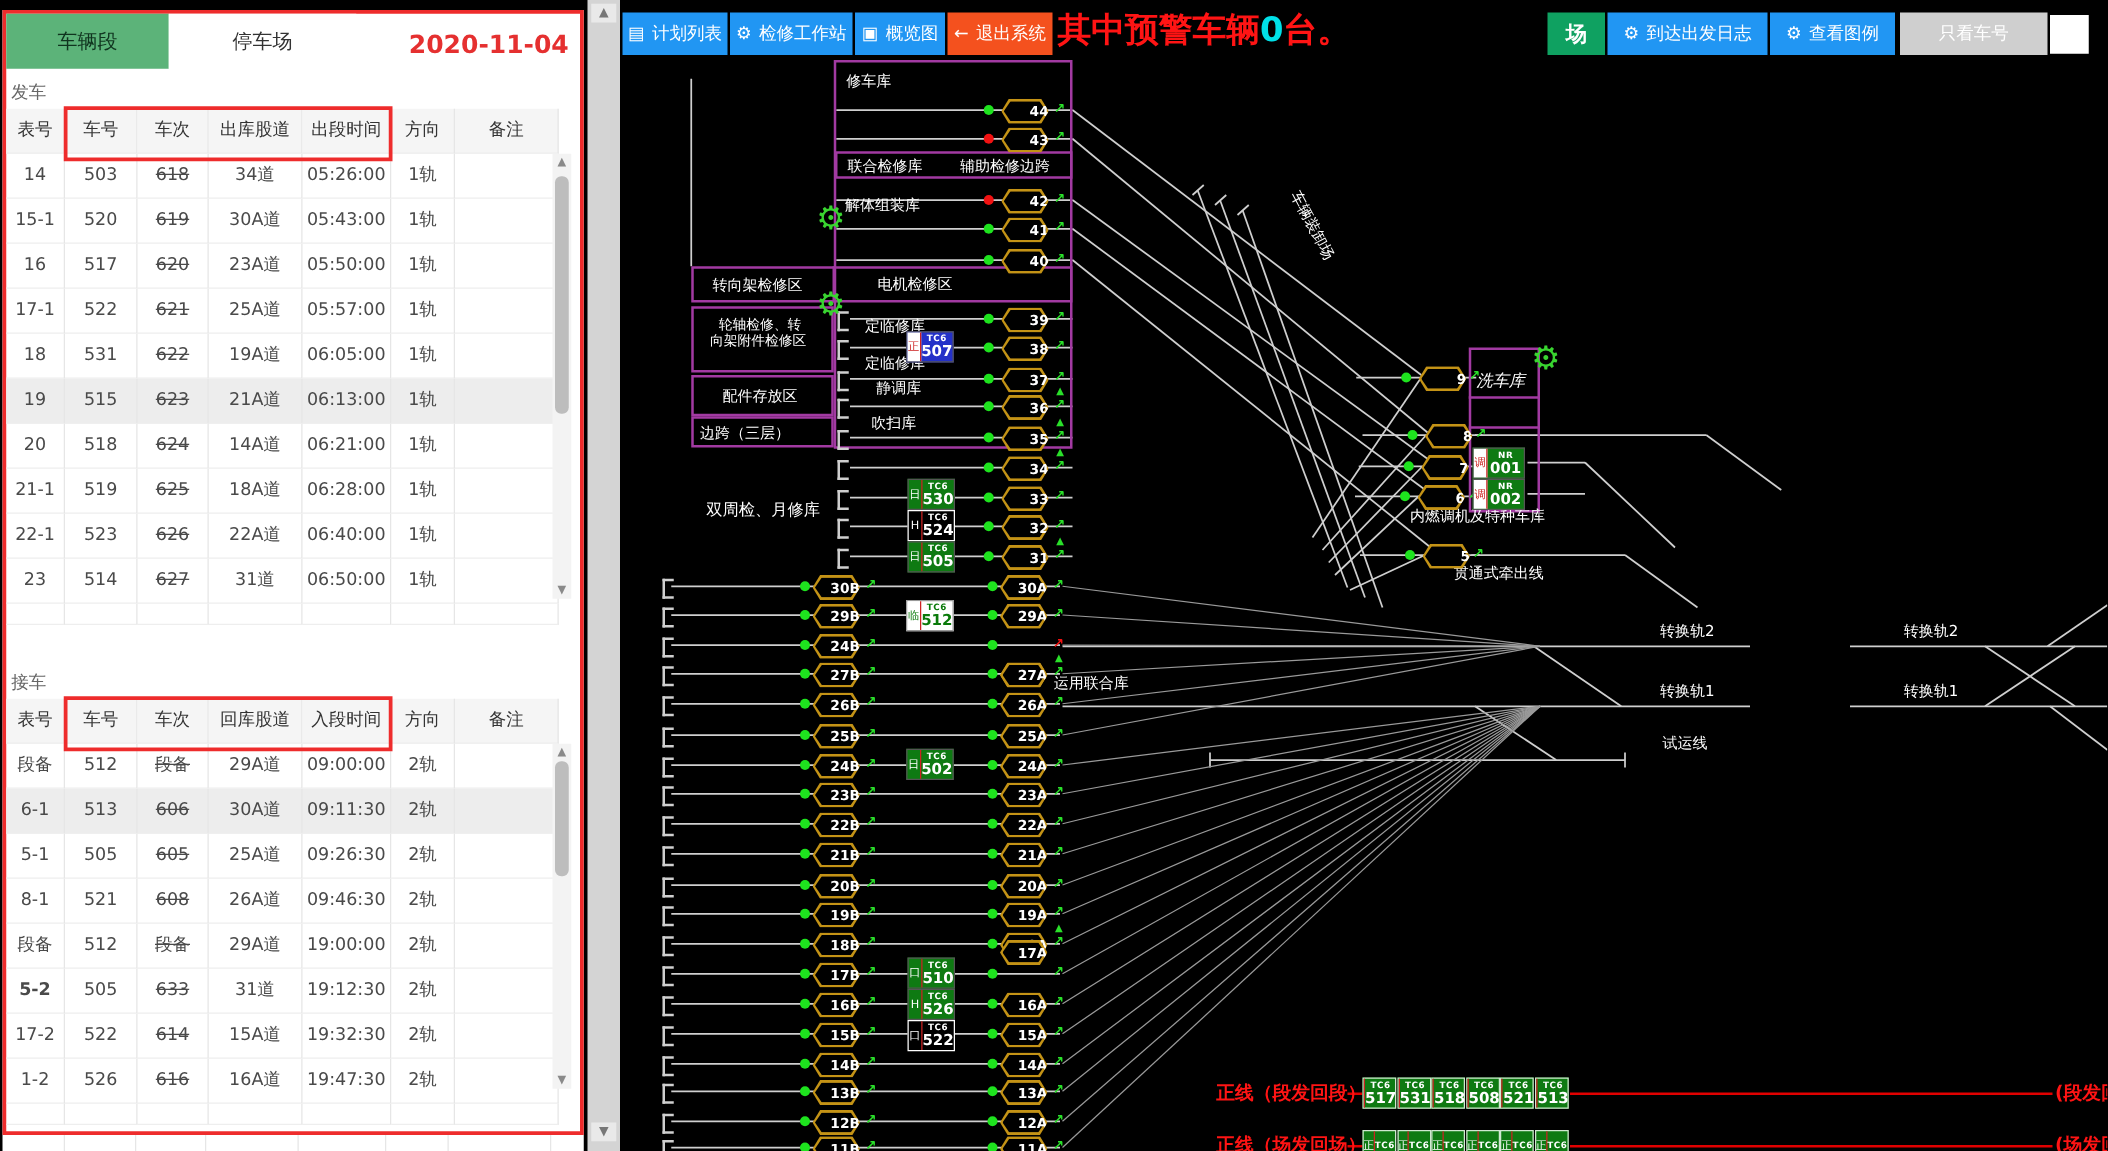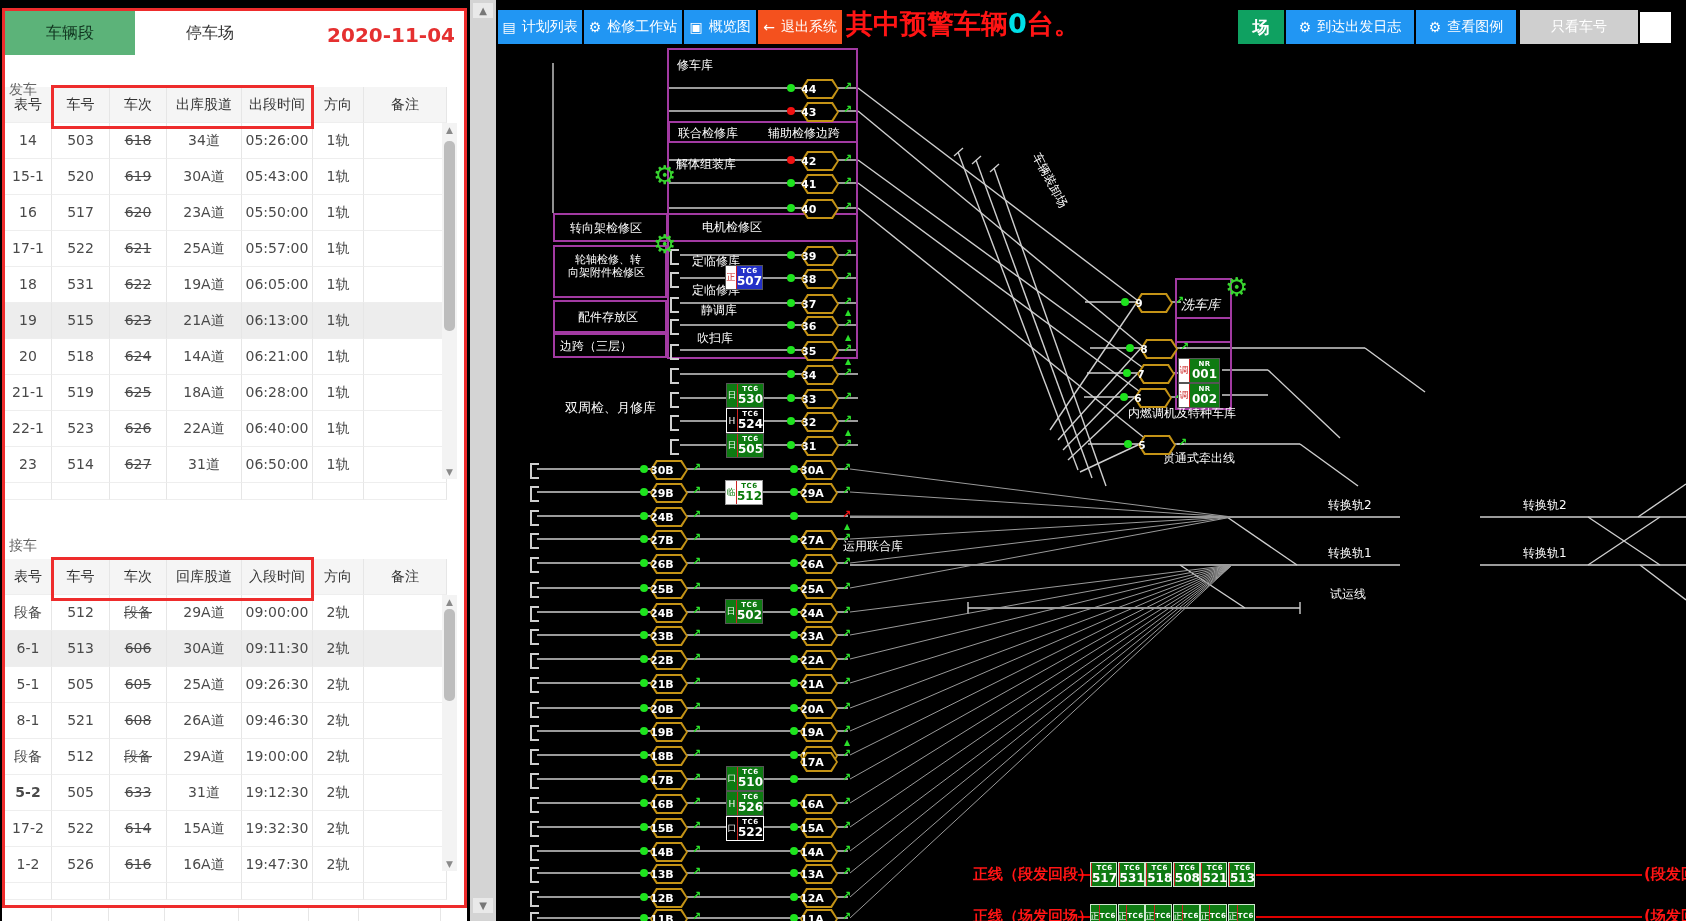--- a/index.html
+++ b/index.html
@@ -40,21 +40,21 @@
   #cb{position:absolute;left:1640px;top:12px;width:31px;height:31px;background:#fff;z-index:8;
       cursor:pointer;}
   
   #tracksvg{position:absolute;left:496px;top:0;z-index:1;}
   #dlayer{position:absolute;inset:0;z-index:2;}
   .pbox{position:absolute;border:2px solid #a23aa2;z-index:1;}
   .dlabel{position:absolute;color:#fff;font-size:12px;white-space:nowrap;z-index:3;}
   .dot{position:absolute;width:8px;height:8px;border-radius:50%;z-index:4;}
   .hex{position:absolute;width:38px;height:20px;background:#c49316;z-index:4;cursor:pointer;
        clip-path:polygon(16% 0,84% 0,100% 50%,84% 100%,16% 100%,0 50%);
-       display:flex;align-items:center;justify-content:flex-start;}
+       display:flex;align-items:center;justify-content:flex-end;}
   .hex i{position:absolute;inset:2px;background:#000;font-style:normal;
        clip-path:polygon(16% 0,84% 0,100% 50%,84% 100%,16% 100%,0 50%);}
   .hex span{position:relative;color:#fff;font-size:11px;font-weight:bold;z-index:1;}
   .arw{position:absolute;color:#2ae02a;font-size:11px;font-weight:bold;z-index:4;}
   .tri{position:absolute;color:#2ae02a;font-size:8px;z-index:4;}
   .brk{position:absolute;width:7px;height:12px;border-left:2px solid #cfcfcf;
        border-top:2px solid #cfcfcf;border-bottom:2px solid #cfcfcf;z-index:2;}
   .badge{position:absolute;display:flex;height:25px;width:38px;z-index:5;cursor:pointer;
          border:1px solid #555;box-sizing:border-box;}
   .badge .g{width:10px;font-size:9px;color:#fff;display:flex;align-items:center;
@@ -811,21 +811,21 @@
 </div>
 <div id="cb"></div>
 
 <div id="panel">
   <div id="tabs">
       <div class="tab" style="position: absolute; left: 0px; top: 0px; width: 130px; height: 44px; background: rgb(92, 179, 121); color: rgb(16, 52, 31);">车辆段</div>
       <div class="tab" style="position: absolute; left: 130px; top: 0px; width: 150px; height: 44px; background: rgb(255, 255, 255); color: rgb(51, 51, 51);">停车场</div>
     </div>
   <div class="abs" style="left:290px;top:12px;width:160px;text-align:right;font-size:20px;
        font-weight:bold;color:#e53030;">2020-11-04</div>
-  <div class="sec-label" style="left:4px;top:54px;margin-top:16px;">发车</div>
+  <div class="sec-label" style="left:4px;top:54px;">发车</div>
   <div id="dep-table" class="abs" style="left:0;top:76px;">
       <div class="trow thead">
         <div class="tcell" style="width: 46px; line-height: 35px; height: 35px;">表号</div>
         <div class="tcell" style="width: 57px; line-height: 35px; height: 35px;">车号</div>
         <div class="tcell" style="width: 56px; line-height: 35px; height: 35px;">车次</div>
         <div class="tcell" style="width: 74px; line-height: 35px; height: 35px;">出库股道</div>
         <div class="tcell" style="width: 70px; line-height: 35px; height: 35px;">出段时间</div>
         <div class="tcell" style="width: 50px; line-height: 35px; height: 35px;">方向</div>
         <div class="tcell" style="width: 82px; line-height: 35px; height: 35px;">备注</div>
       </div>

